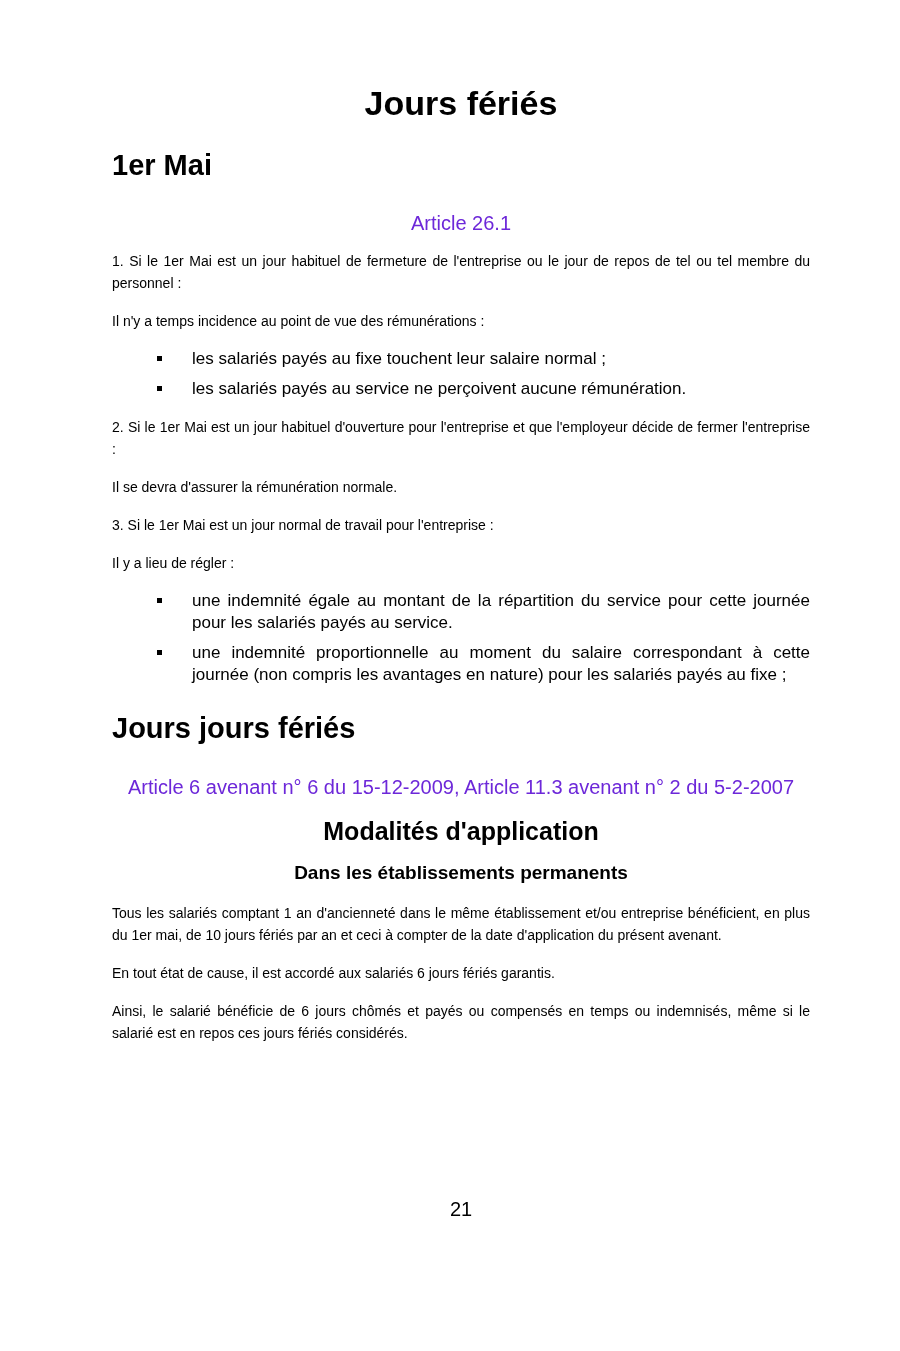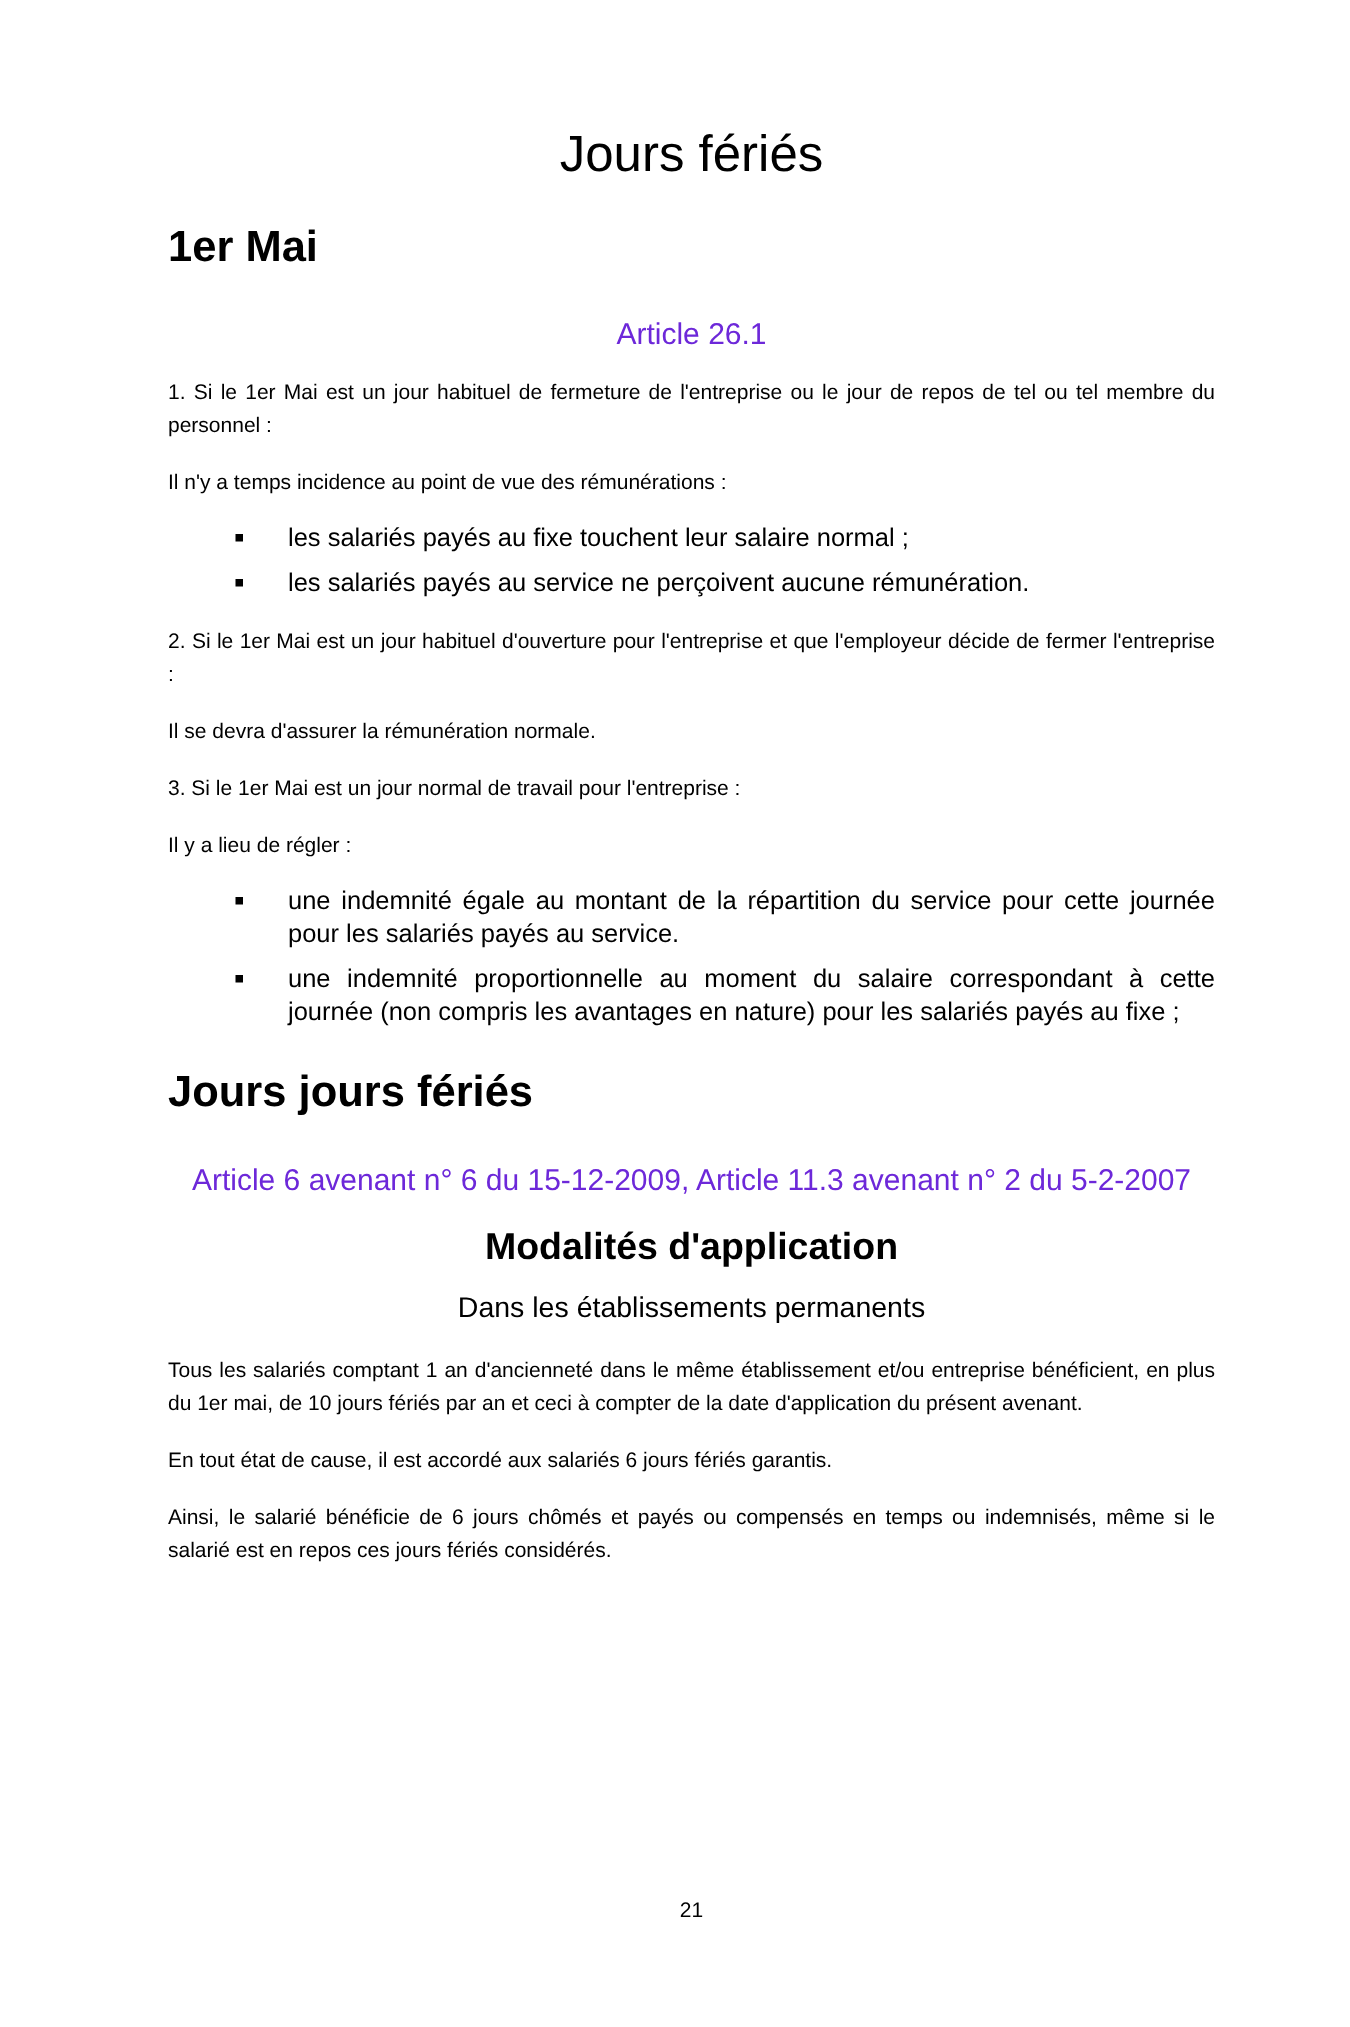--- a/index.html
+++ b/index.html
@@ -17,21 +17,21 @@
   .page {
     position: relative;
     width: 900px;
     height: 1351px;
     box-sizing: border-box;
     padding: 84px 90px 0 112px;
     background: #ffffff;
   }
   .doc-title {
     font-size: 34px;
-    font-weight: normal;
+    font-weight: bold;
     text-align: center;
     line-height: 1.15;
     margin: 0 0 26px 0;
     letter-spacing: 0px;
   }
   .section-heading {
     font-size: 29px;
     font-weight: bold;
     text-align: left;
     line-height: 1.15;
@@ -56,21 +56,21 @@
   }
   .sub-heading {
     font-size: 25px;
     font-weight: bold;
     text-align: center;
     line-height: 1.2;
     margin: 14px 0 16px 0;
   }
   .sub-sub-heading {
     font-size: 19px;
-    font-weight: normal;
+    font-weight: bold;
     text-align: center;
     line-height: 1.2;
     margin: 0 0 17px 0;
   }
   p.body-text {
     font-size: 14px;
     line-height: 22px;
     text-align: justify;
     margin: 0 0 16px 0;
   }
@@ -91,25 +91,25 @@
     position: absolute;
     left: 45px;
     top: 8px;
     width: 5px;
     height: 5px;
     background: #000000;
     display: block;
   }
   .page-number {
     position: absolute;
-    top: 1262px;
+    top: 1198px;
     left: 112px;
     right: 90px;
     text-align: center;
-    font-size: 14px;
+    font-size: 20px;
     line-height: 22px;
   }
 </style>
 </head>
 <body>
 
 <main class="page">
 
   <h1 class="doc-title">Jours fériés</h1>
 

